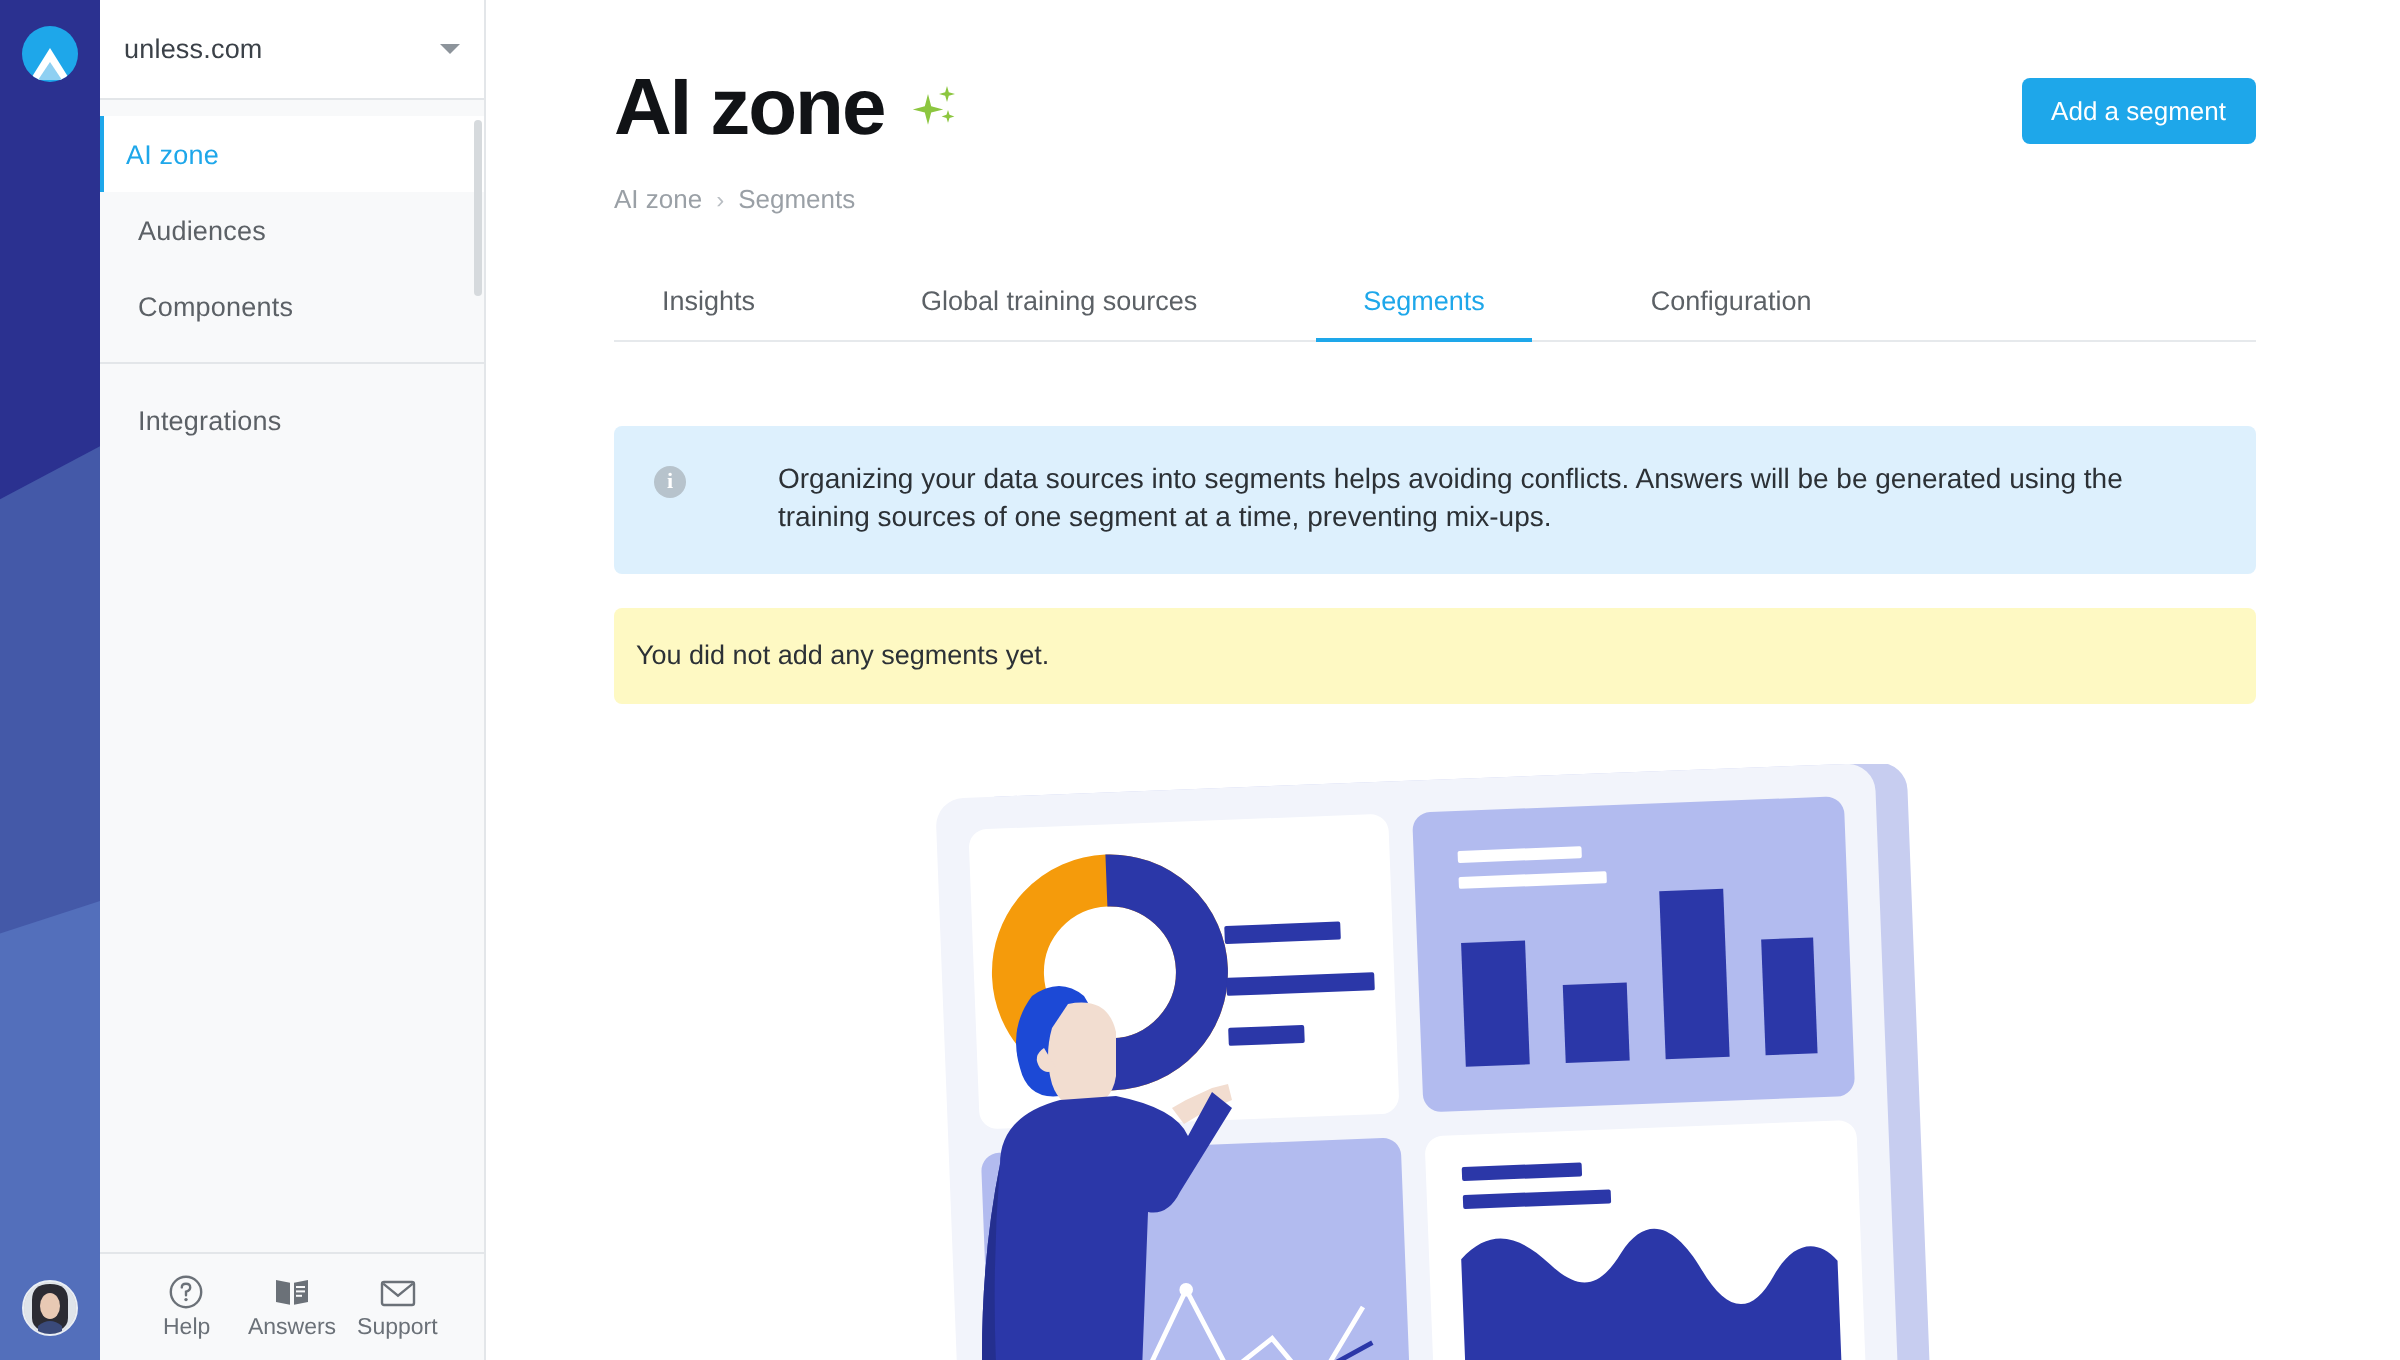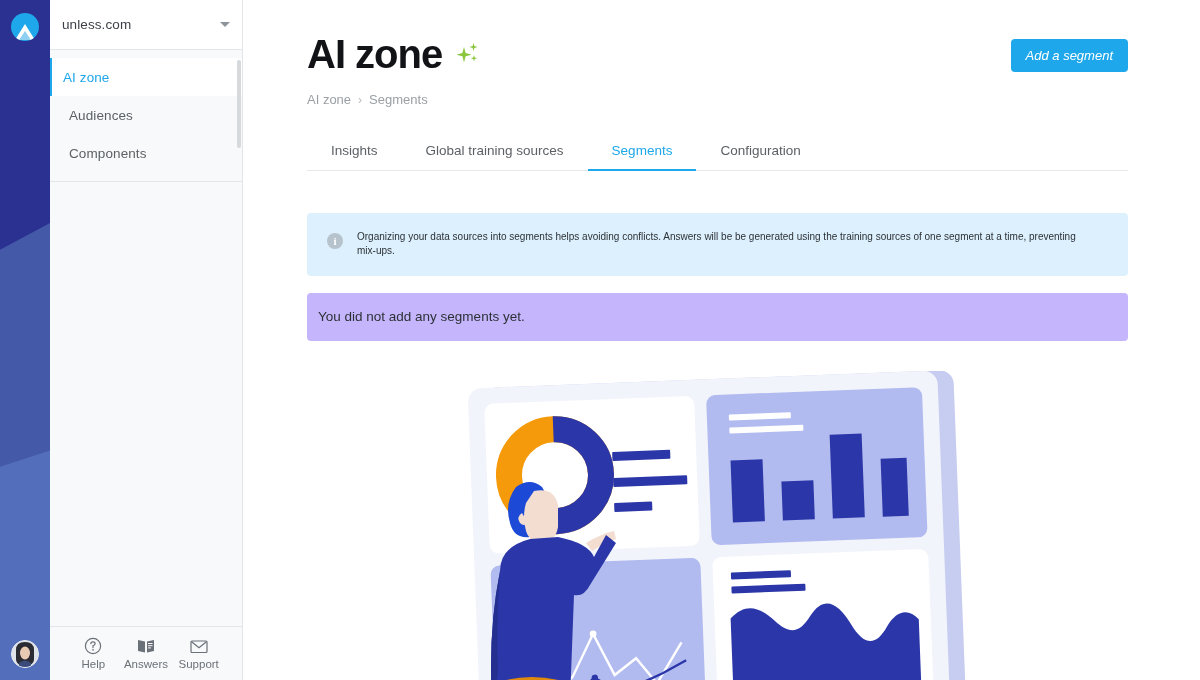--- a/index.html
+++ b/index.html
@@ -116,31 +116,30 @@
     font-size: 40px; font-weight: 700; color: #111316;
     letter-spacing: -1px; line-height: 1;
   }
   .sparkle { margin-top: 4px; }
   .btn-primary {
     background: #1ea7ea; color: #fff;
     border: none; border-radius: 4px;
     font-size: 13px; font-family: inherit;
     padding: 9px 15px; cursor: pointer; white-space: nowrap;
     margin-top: 5px;
-    font-style: italic;
   }
   .breadcrumb {
     margin-top: 18px; font-size: 13px; color: #9aa0a6;
     display: flex; align-items: center; gap: 7px;
   }
   .breadcrumb .sep { color: #b9bec3; font-size: 12px; }
 
   .tabs {
     margin-top: 22px; display: flex; align-items: flex-end;
-    border-bottom: 1px solid #e6e9ec; height: 42px;
+    border-bottom: 1px solid #e6e9ec; height: 42px; gap: 35px;
   }
   .tab {
     font-size: 13.5px; color: #5c6166; cursor: pointer;
     padding: 0 24px 12px 24px; position: relative;
     white-space: nowrap;
   }
   .tab.active { color: #1ea7ea; }
   .tab.active::after {
     content: ""; position: absolute; left: 0; right: 0; bottom: -1px;
     height: 2px; background: #1ea7ea;
@@ -150,24 +149,24 @@
     margin-top: 42px; background: #ddf0fd; border-radius: 4px;
     display: flex; gap: 14px; padding: 17px 22px 18px 20px;
   }
   .notice-icon {
     flex: 0 0 16px; width: 16px; height: 16px; border-radius: 50%;
     background: #b7c3cc; color: #fff; font-size: 11px; font-weight: 700;
     display: flex; align-items: center; justify-content: center;
     margin-top: 3px; font-family: "Liberation Serif", serif;
   }
   .notice-text {
-    font-size: 10px; line-height: 1.38; color: #2c3136; max-width: 740px;
+    font-size: 14px; line-height: 1.38; color: #2c3136; max-width: 740px; margin-left: 32px;
   }
   .empty-state {
-    margin-top: 17px; background: #c4b5fd; border-radius: 4px;
+    margin-top: 17px; background: #fef9c3; border-radius: 4px;
     padding: 16px 0 17px 11px; font-size: 13.5px; color: #2c3136;
   }
 
   .illustration { margin-top: 30px; display: flex; justify-content: center; }
   .illustration svg { display: block; }
 </style>
 </head>
 <body>
 
 <div class="app">
@@ -211,20 +210,23 @@
           <span>Audiences</span>
         </div>
         <div class="nav-item">
           <span>Components</span>
         </div>
       </div>
 
       <div class="nav-sep"></div>
 
       <div class="nav-group">
+        <div class="nav-item">
+          <span>Integrations</span>
+        </div>
       </div>
     </div>
 
     <div class="sidebar-footer">
       <div class="footer-item">
         <span>
           <svg width="18" height="18" viewBox="0 0 18 18">
             <circle cx="9" cy="9" r="7.6" fill="none" stroke="#6b7178" stroke-width="1.2"></circle>
             <path d="M6.9 6.7 Q6.9 4.9 9 4.9 Q11.1 4.9 11.1 6.7 Q11.1 8.1 9 8.8 L9 10.6" fill="none" stroke="#6b7178" stroke-width="1.2" stroke-linecap="round"></path>
             <circle cx="9" cy="12.8" r="0.85" fill="#6b7178"></circle>

